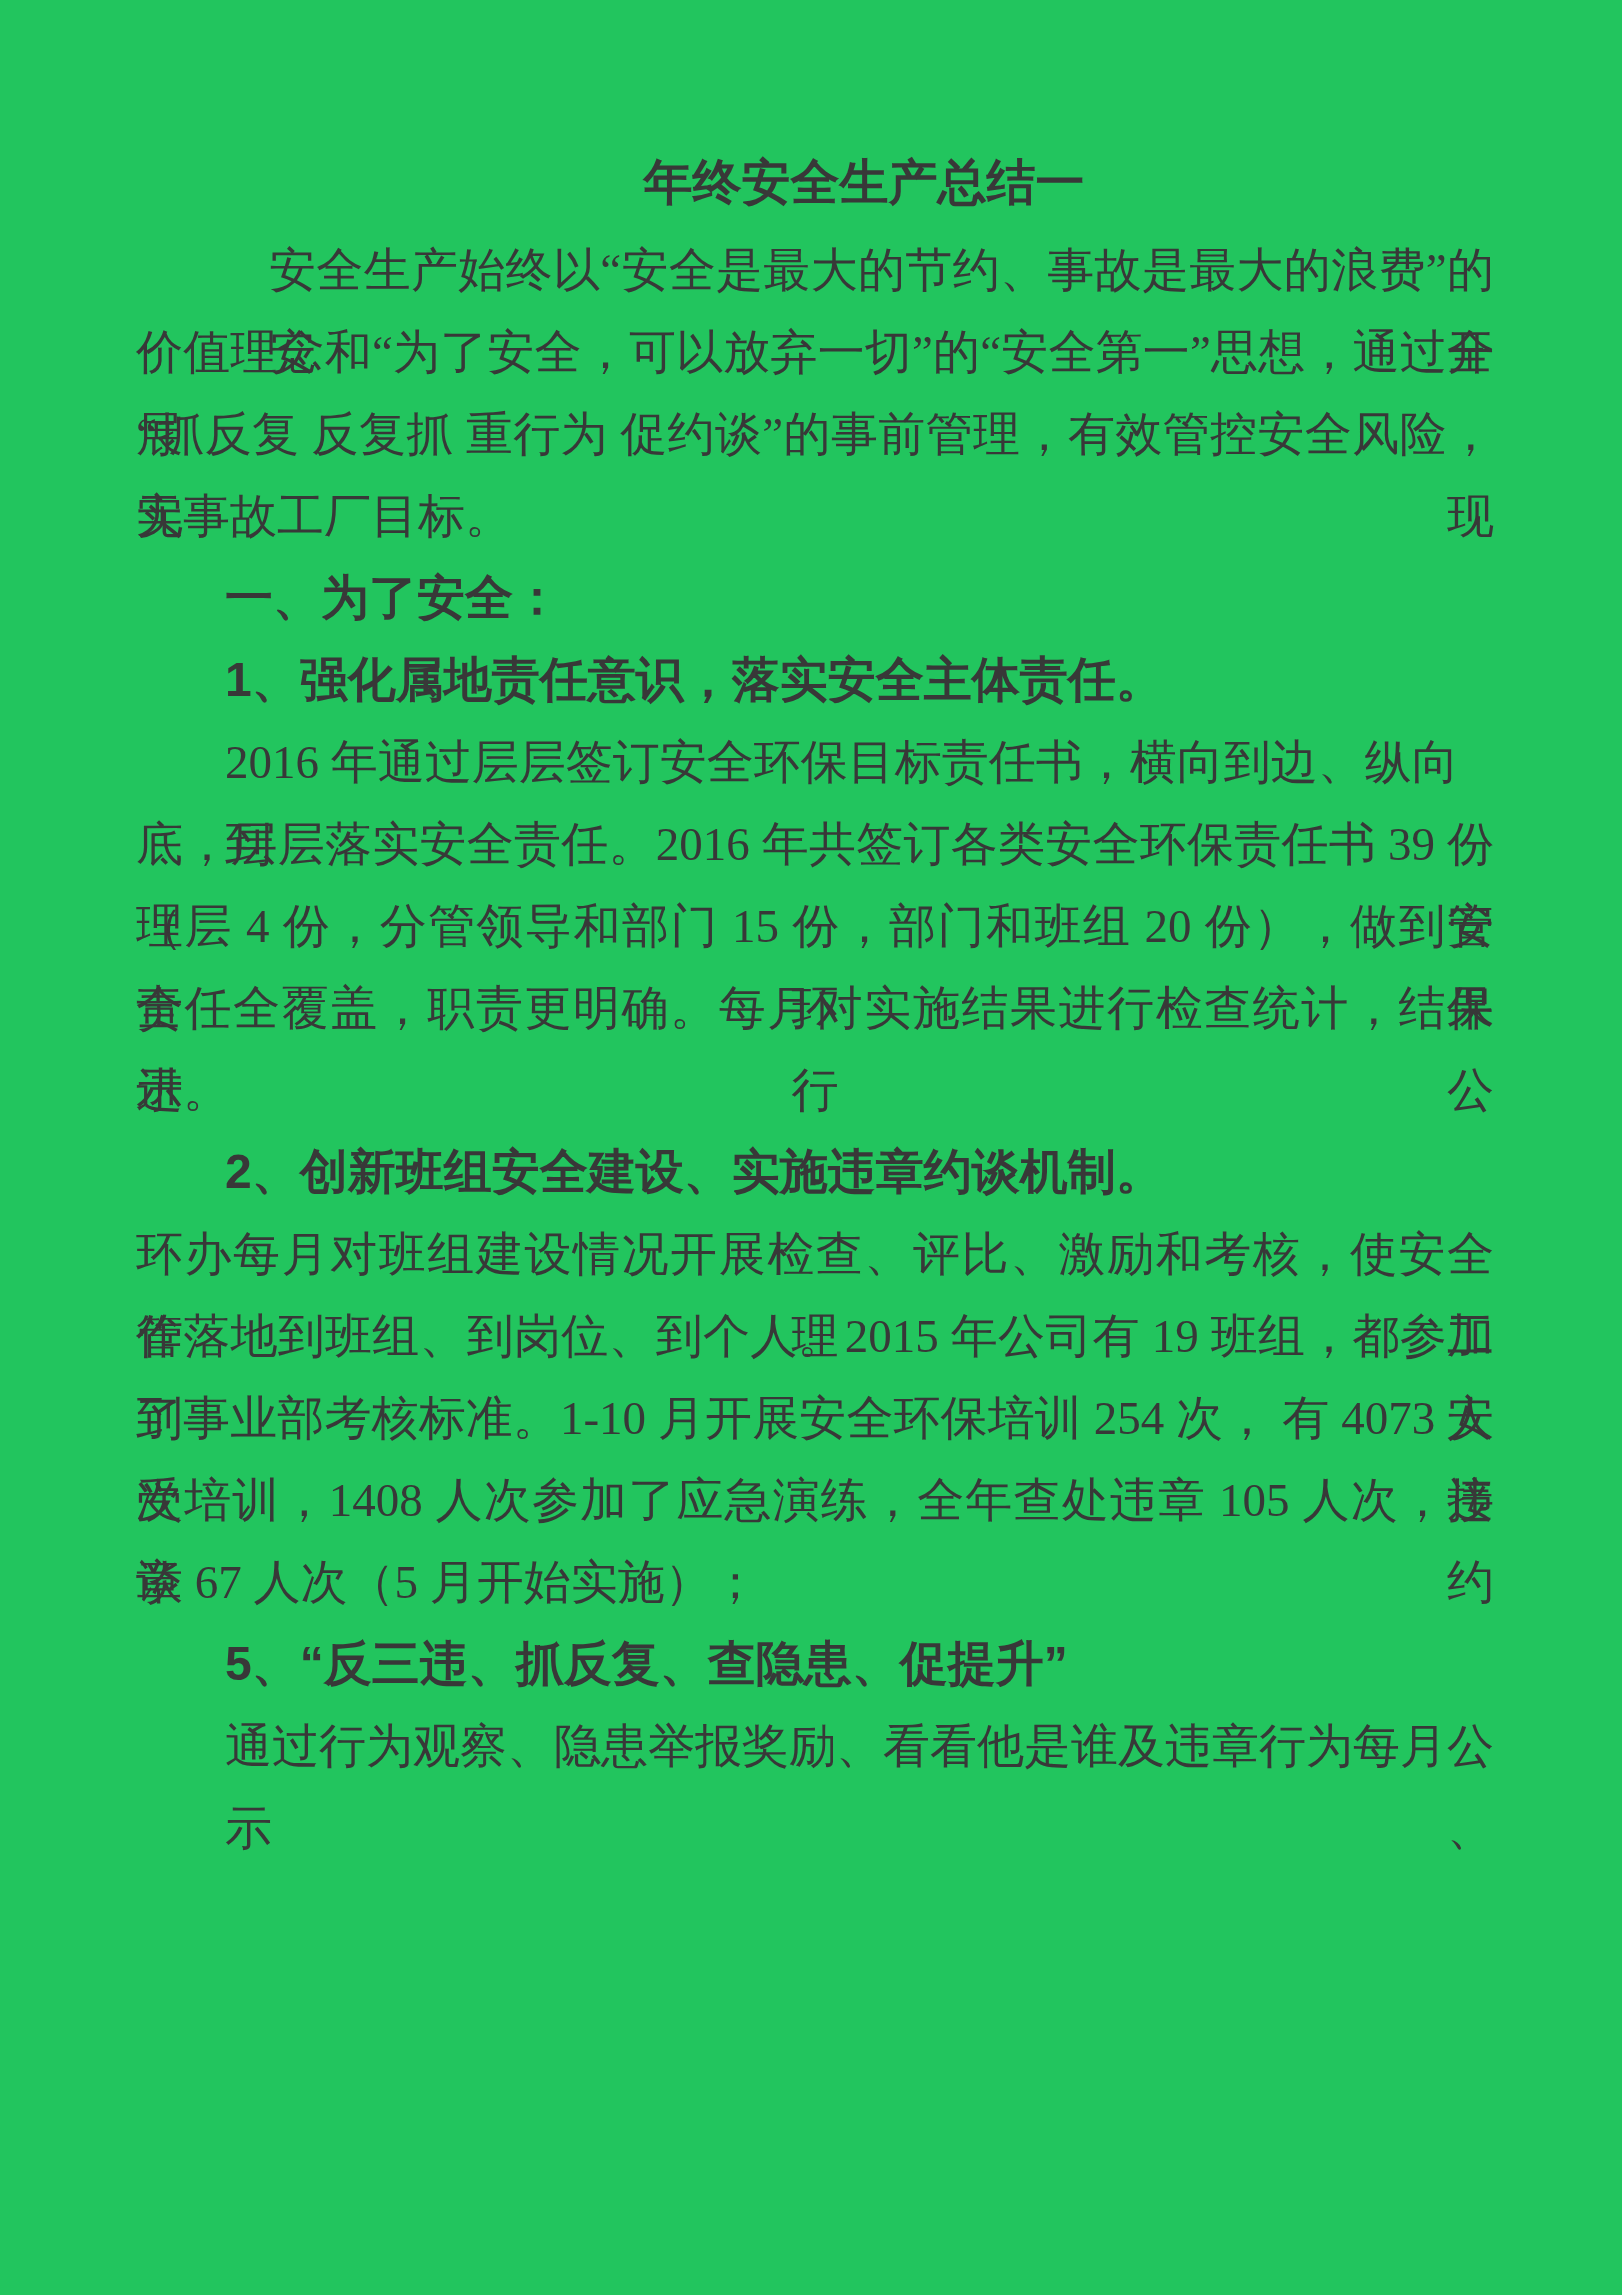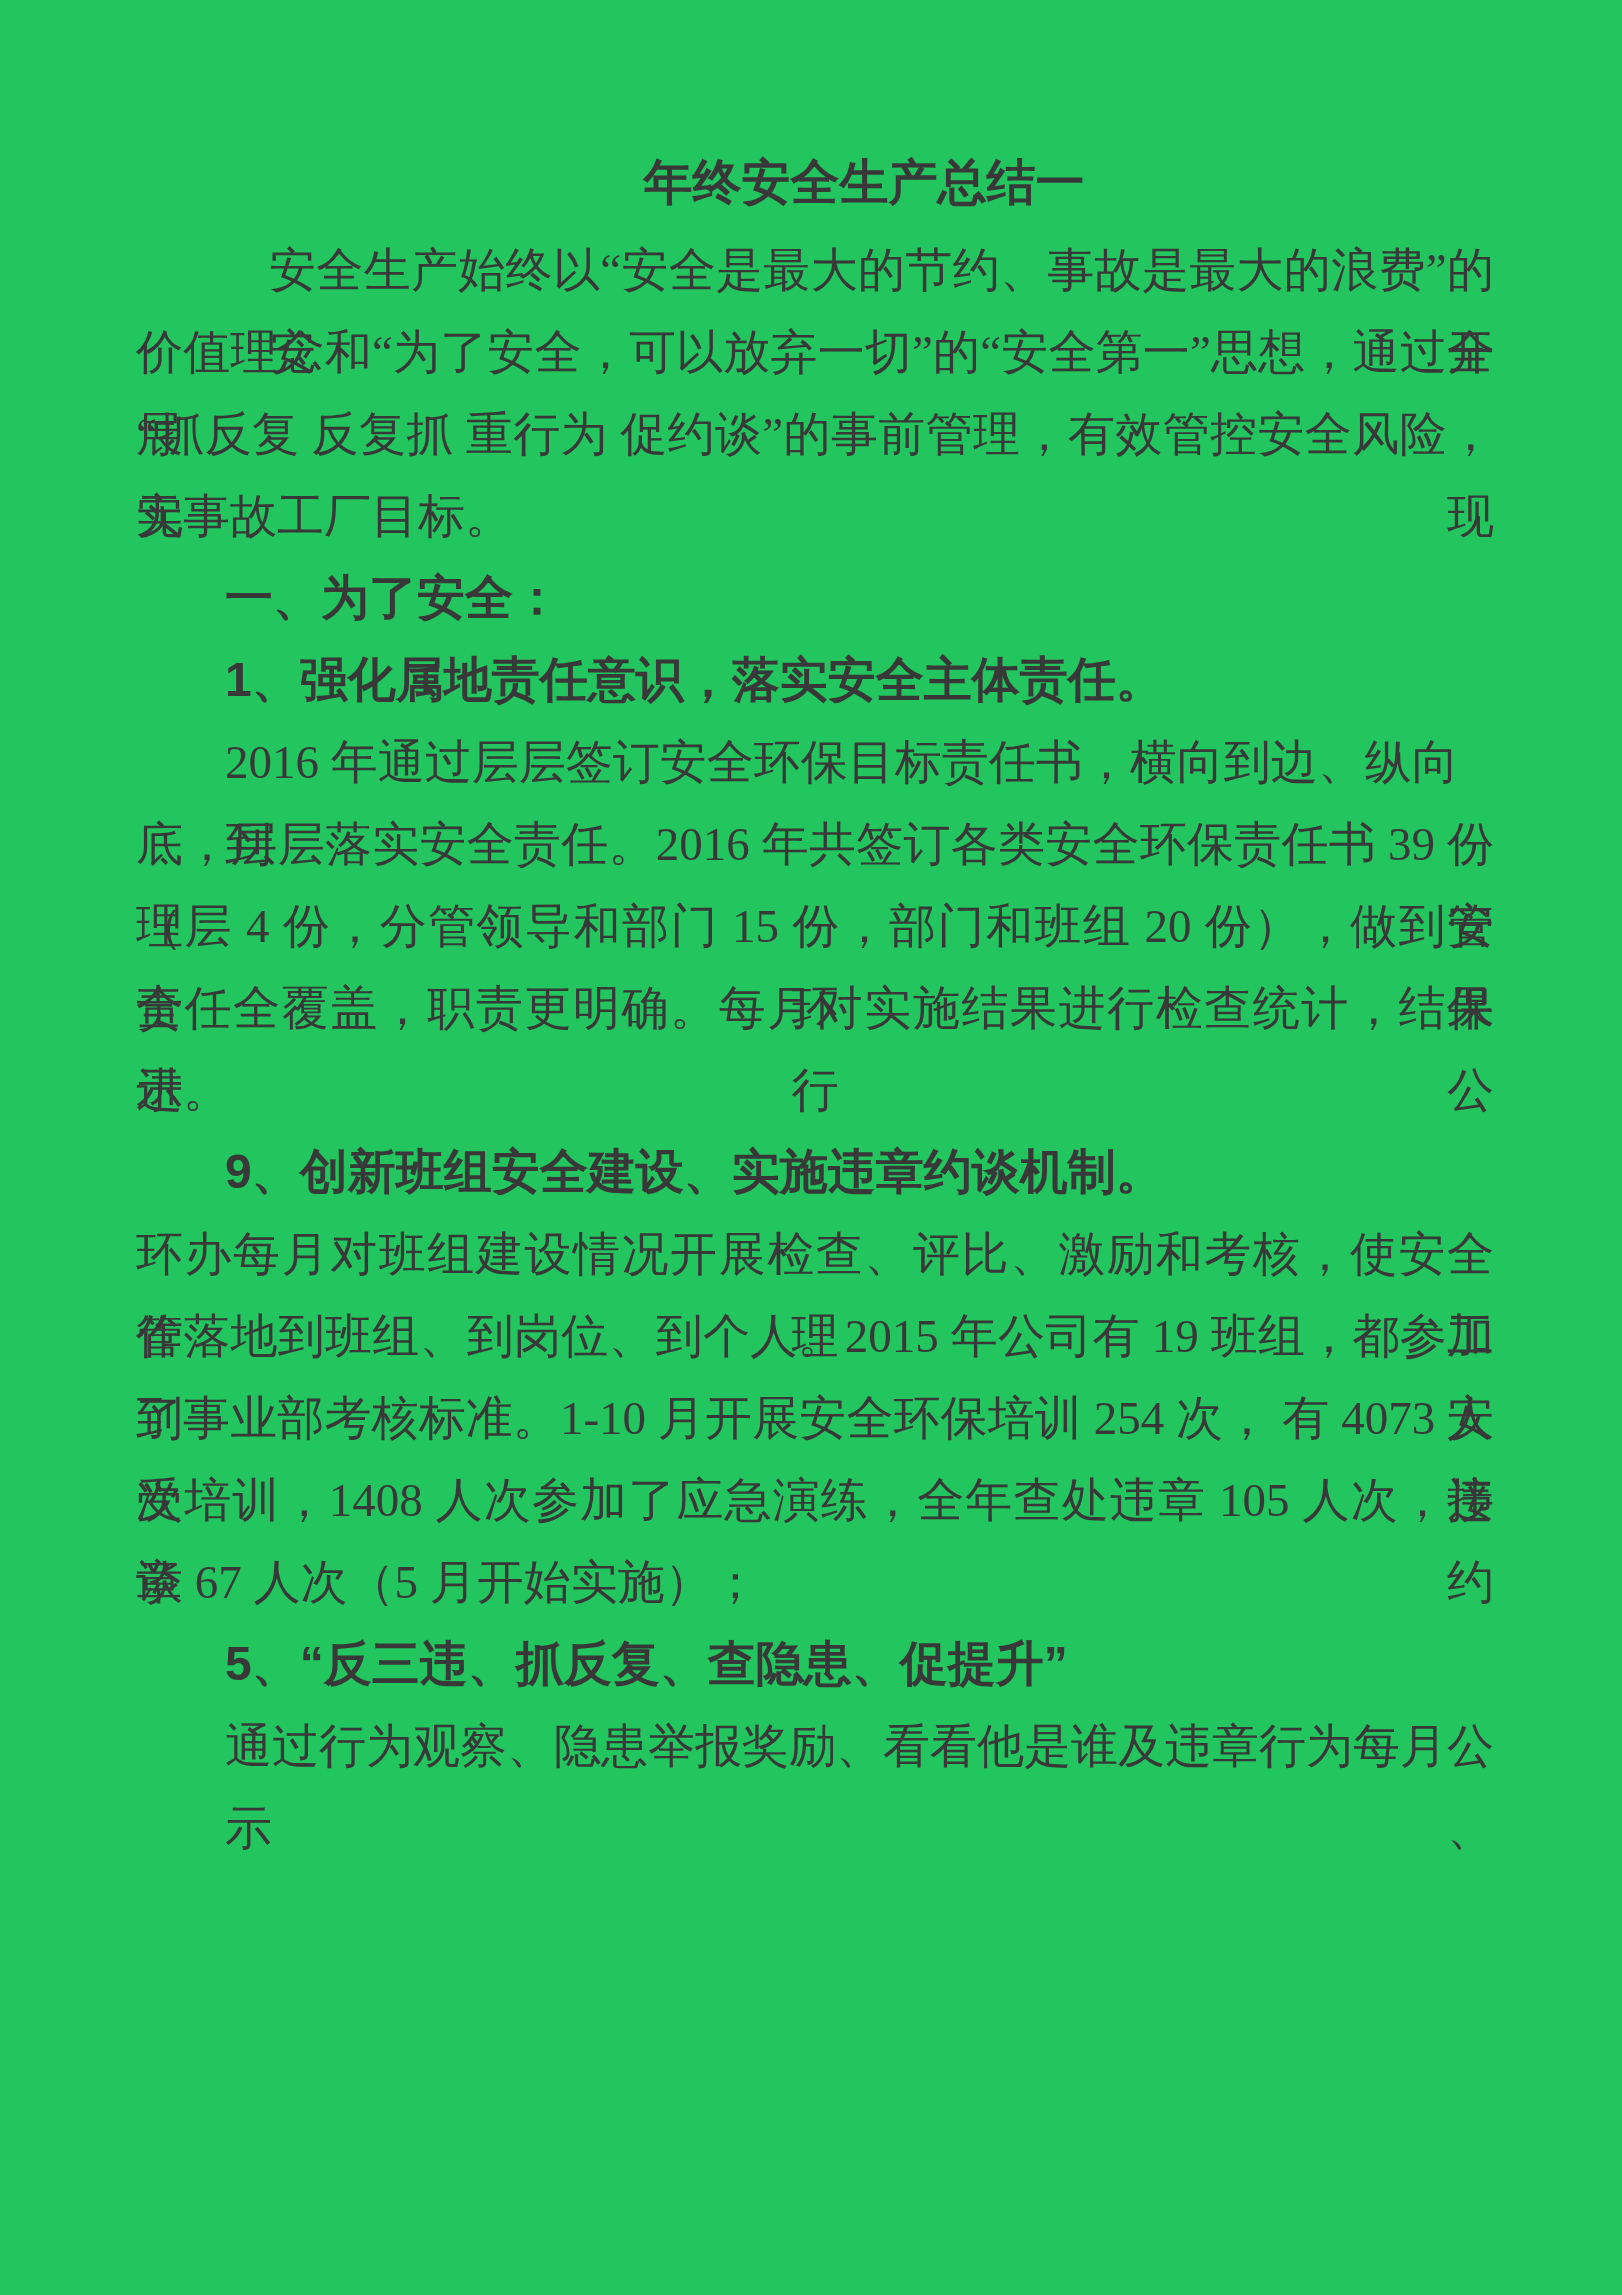--- a/index.html
+++ b/index.html
@@ -63,21 +63,21 @@
         <div class="line justify">价值理念和“为了安全，可以放弃一切”的“安全第一”思想，通过开展</div>
         <div class="line justify">“抓反复 反复抓 重行为 促约谈”的事前管理，有效管控安全风险，实现</div>
         <div class="line">无事故工厂目标。</div>
         <div class="line heading ind-std">一、为了安全：</div>
         <div class="line heading ind-std">1、强化属地责任意识，落实安全主体责任。</div>
         <div class="line ind-std">2016 年通过层层签订安全环保目标责任书，横向到边、纵向到</div>
         <div class="line justify">底，层层落实安全责任。2016 年共签订各类安全环保责任书 39 份（管</div>
         <div class="line justify">理层 4 份，分管领导和部门 15 份，部门和班组 20 份），做到安全环保</div>
         <div class="line justify">责任全覆盖，职责更明确。每月对实施结果进行检查统计，结果进行公</div>
         <div class="line">示。</div>
-        <div class="line heading ind-std">9、创新班组安全建设、实施违章约谈机制。</div>
+        <div class="line heading ind-std">2、创新班组安全建设、实施违章约谈机制。</div>
         <div class="line justify">环办每月对班组建设情况开展检查、评比、激励和考核，使安全管理工</div>
         <div class="line justify">作落地到班组、到岗位、到个人。2015 年公司有 19 班组，都参加了安</div>
         <div class="line justify">到事业部考核标准。1-10 月开展安全环保培训 254 次， 有 4073 人次接</div>
         <div class="line justify">受培训，1408 人次参加了应急演练，全年查处违章 105 人次，违章约</div>
         <div class="line">谈 67 人次（5 月开始实施）；</div>
         <div class="line heading ind-std">5、“反三违、抓反复、查隐患、促提升”</div>
         <div class="line justify ind-std">通过行为观察、隐患举报奖励、看看他是谁及违章行为每月公示、</div>
       </div>
   </div>
 </div>

